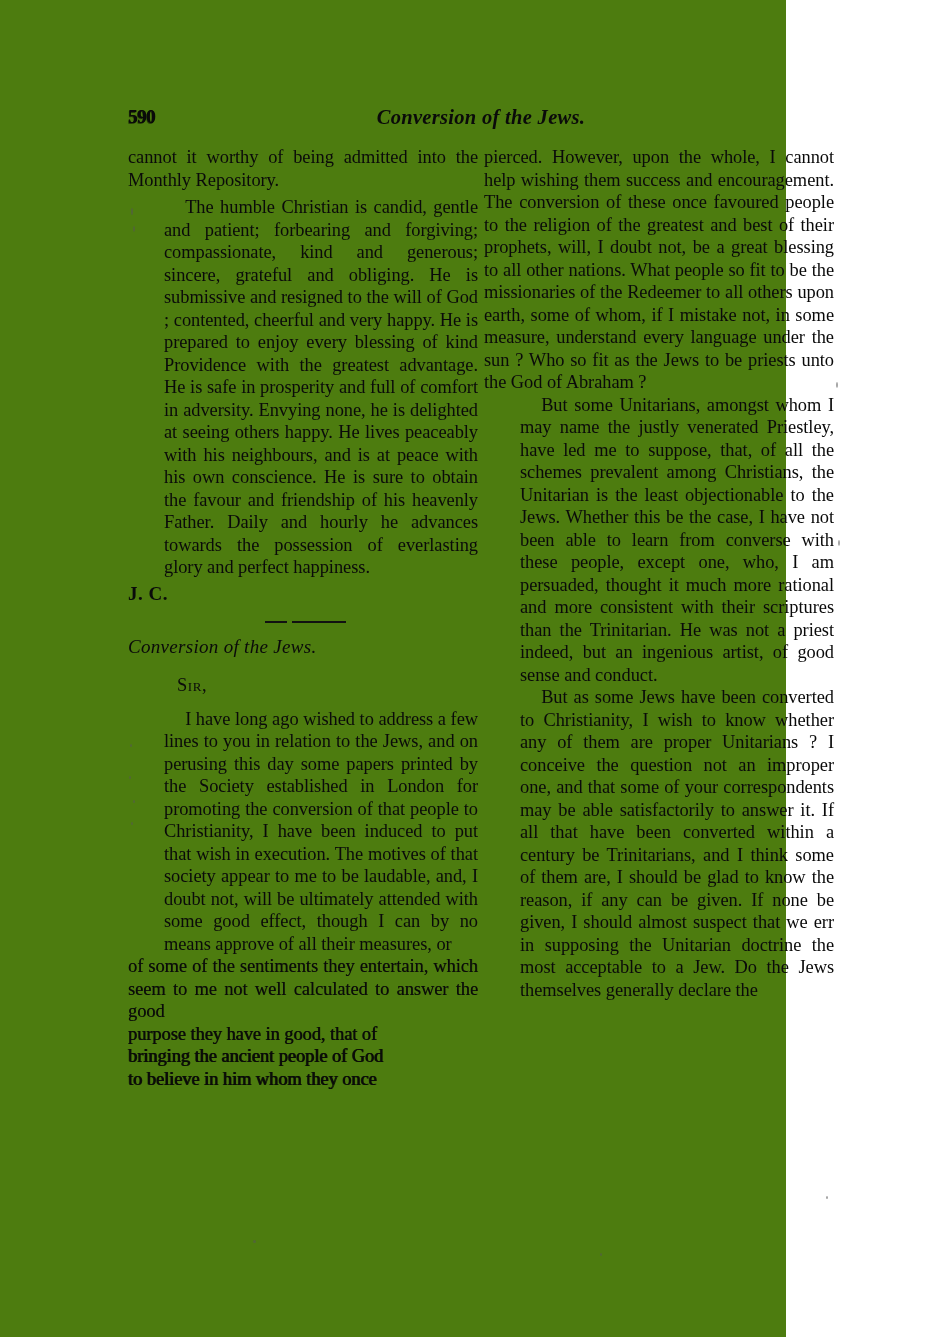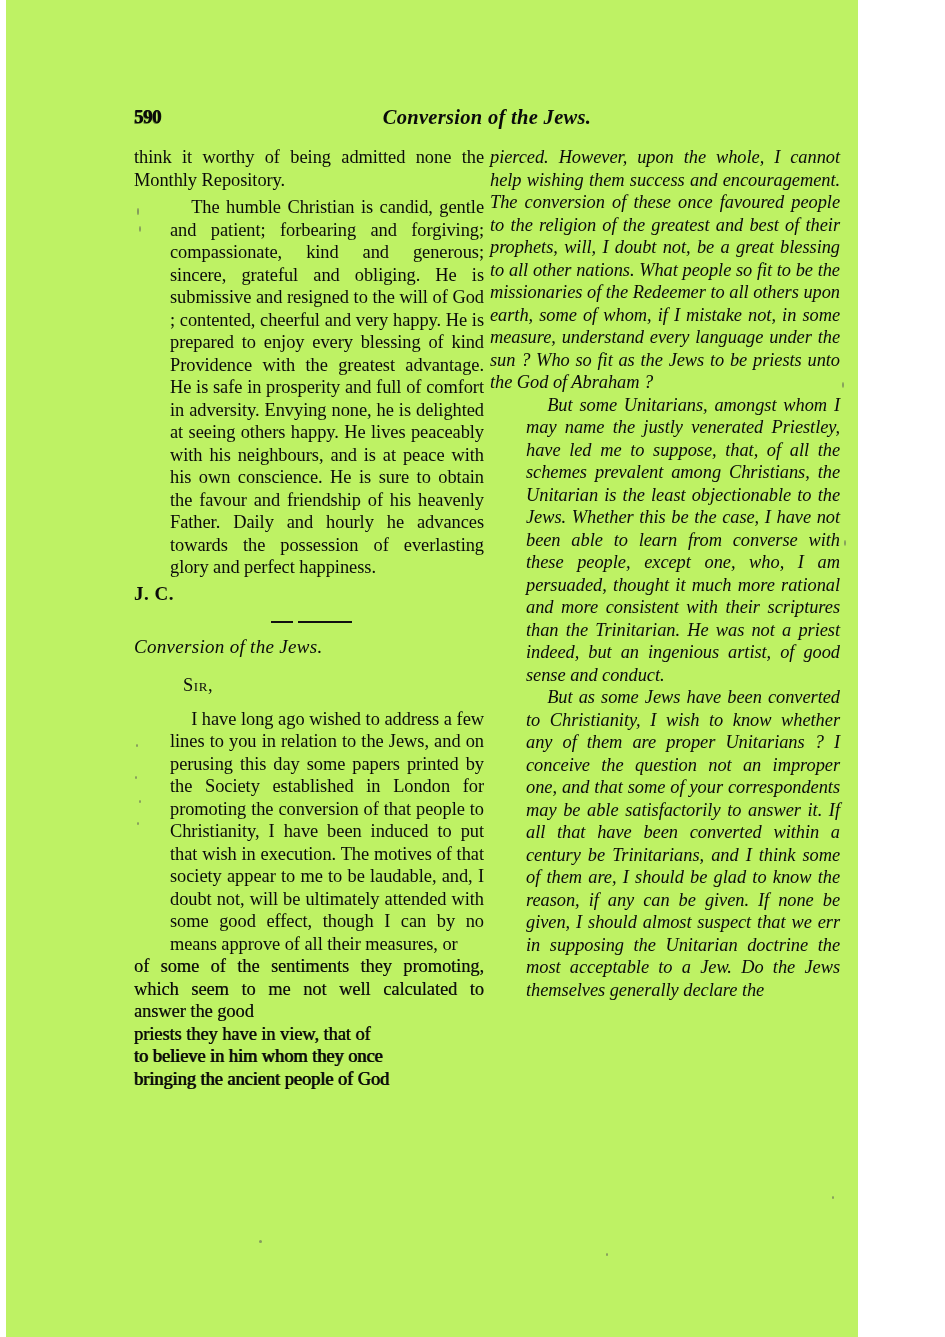--- a/index.html
+++ b/index.html
@@ -11,24 +11,24 @@
     width: 945px;
     height: 1337px;
     position: relative;
     font-family: "Liberation Serif", "DejaVu Serif", serif;
     color: #0a0a0a;
     overflow: hidden;
   }
 
   .page {
     position: absolute;
-    left: 6px; top: 0;
-    width: 852px;
+    left: 0; top: 0;
+    width: 786px;
     height: 1337px;
-    background: #bef264;
+    background: #4d7c0f;
   }
 
   
   .running-head {
     position: absolute;
     left: 128px;
     top: 106px;
     width: 706px;
     height: 30px;
   }
@@ -59,21 +59,21 @@
     left: 128px;
     top: 146px;
     width: 706px;
   }
   .col {
     position: absolute;
     top: 0;
     width: 350px;
   }
   .col-left  { left: 0px; }
-  .col-right { left: 356px; font-style: italic; }
+  .col-right { left: 356px; }
 
   p, .para {
     margin: 0;
     font-size: 18.4px;
     line-height: 22.5px;
     text-align: justify;
     text-align-last: left;
     hyphens: none;
     letter-spacing: -0.05px;
   }
@@ -158,45 +158,45 @@
 
   <div class="running-head">
     <span class="folio">590</span>
     <span class="head-title">Conversion of the Jews.</span>
   </div>
 
   <div class="columns">
 
     <div class="col col-left">
 
-      <p class="para">think it worthy of being admitted none the Monthly Repository.</p>
+      <p class="para">cannot it worthy of being admitted into the Monthly Repository.</p>
 
       <div class="sp-sm"></div>
 
 
       <p class="para indent">The humble Christian is candid, gentle and patient; forbearing and forgiving; compassionate, kind and generous; sincere, grateful and obliging. He is submissive and resigned to the will of God ; contented, cheerful and very happy. He is prepared to enjoy every blessing of kind Providence with the greatest advantage. He is safe in prosperity and full of comfort in adversity. Envying none, he is delighted at seeing others happy. He lives peaceably with his neighbours, and is at peace with his own conscience. He is sure to obtain the favour and friendship of his heavenly Father. Daily and hourly he advances towards the possession of everlasting glory and perfect happiness.</p>
 
       <p class="signature">J. C.</p>
 
       <div class="rule">
         <i class="seg-a"></i>
         <i class="seg-b"></i>
       </div>
 
       <p class="article-title">Conversion of the Jews.</p>
 
       <div class="sp-sm"></div>
 
       <p class="salutation">Sir,</p>
 
       <p class="para indent">I have long ago wished to address a few lines to you in relation to the Jews, and on perusing this day some papers printed by the Society established in London for promoting the conversion of that people to Christianity, I have been induced to put that wish in execution. The motives of that society appear to me to be laudable, and, I doubt not, will be ultimately attended with some good effect, though I can by no means approve of all their measures, or</p>
-      <p class="para bleed-1">of some of the sentiments they promoting, which seem to me not well calculated to answer the good</p>
-      <p class="para bleed-2">priests they have in view, that of</p>
+      <p class="para bleed-1">of some of the sentiments they entertain, which seem to me not well calculated to answer the good</p>
+      <p class="para bleed-2">purpose they have in good, that of</p>
+      <p class="para bleed-3">bringing the ancient people of God</p>
       <p class="para bleed-3">to believe in him whom they once</p>
-      <p class="para bleed-3">bringing the ancient people of God</p>
     </div>
 
     <div class="col col-right">
 
       <p class="para">pierced. However, upon the whole, I cannot help wishing them success and encouragement. The conversion of these once favoured people to the religion of the greatest and best of their prophets, will, I doubt not, be a great blessing to all other nations. What people so fit to be the missionaries of the Redeemer to all others upon earth, some of whom, if I mistake not, in some measure, understand every language under the sun ? Who so fit as the Jews to be priests unto the God of Abraham ?</p>
 
       <p class="para indent">But some Unitarians, amongst whom I may name the justly venerated Priestley, have led me to suppose, that, of all the schemes prevalent among Christians, the Unitarian is the least objectionable to the Jews. Whether this be the case, I have not been able to learn from converse with these people, except one, who, I am persuaded, thought it much more rational and more consistent with their scriptures than the Trinitarian. He was not a priest indeed, but an ingenious artist, of good sense and conduct.</p>
 
       <p class="para indent">But as some Jews have been converted to Christianity, I wish to know whether any of them are proper Unitarians ? I conceive the question not an improper one, and that some of your correspondents may be able satisfactorily to answer it. If all that have been converted within a century be Trinitarians, and I think some of them are, I should be glad to know the reason, if any can be given. If none be given, I should almost suspect that we err in supposing the Unitarian doctrine the most acceptable to a Jew. Do the Jews themselves generally declare the</p>
     </div>

